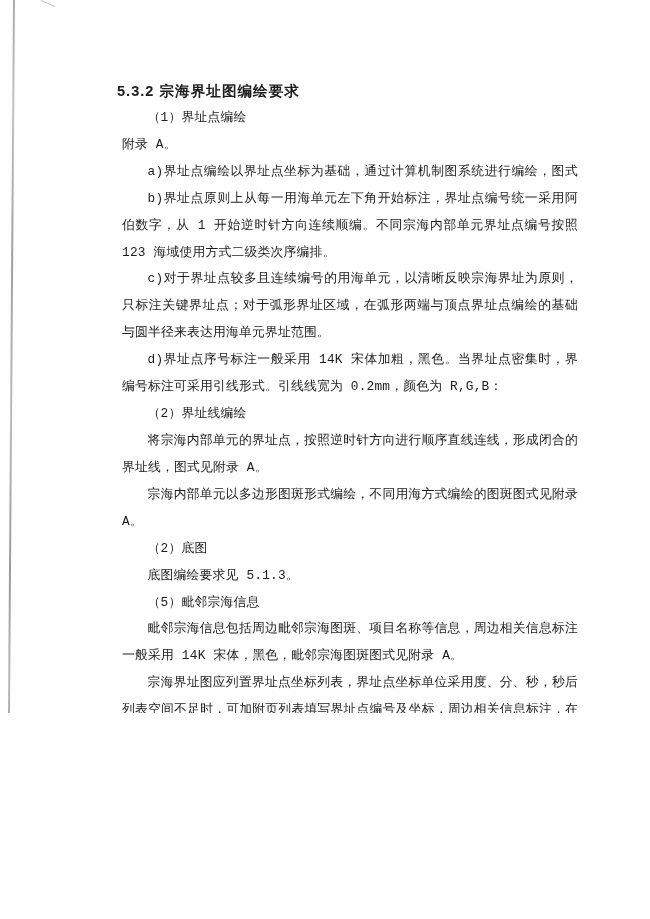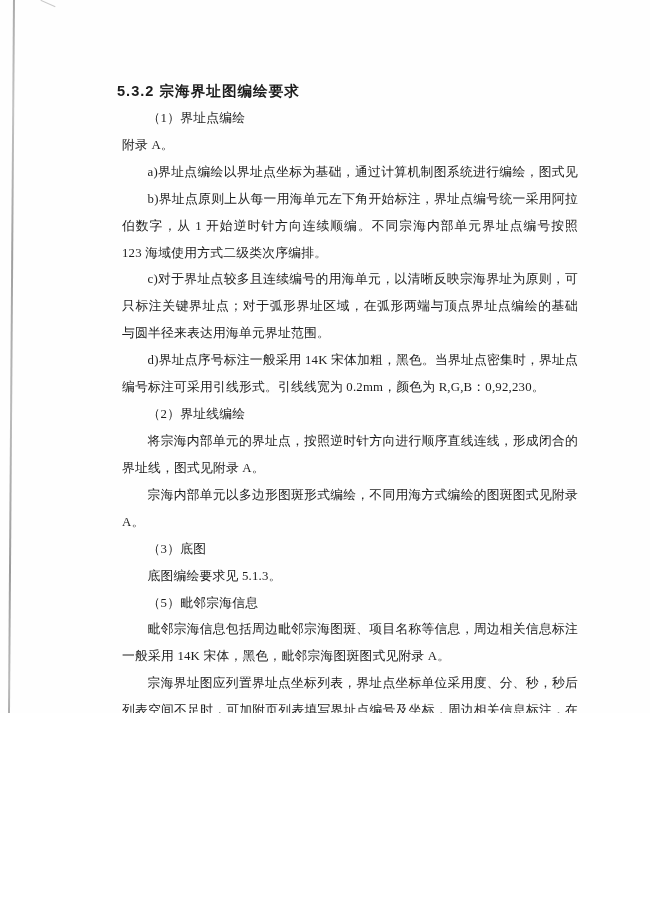--- a/index.html
+++ b/index.html
@@ -54,20 +54,21 @@
     top: 78px;
     width: 456px;
     font-size: 12.8px;
     line-height: 26.93px;
     letter-spacing: 0.2px;
   }
   .ln {
     height: 26.93px;
     overflow: hidden;
     white-space: normal;
+    font-family: Liberation Mono, monospace;
   }
   .ln.ind { text-indent: 2em; }
   .ln.jst { text-align: justify; text-align-last: justify; }
   .ln.hd {
     font-family: "Liberation Sans", sans-serif;
     font-weight: bold;
     font-size: 14.6px;
     letter-spacing: 1px;
     margin-left: -5px;
   }
@@ -101,21 +102,21 @@
       <div class="ln ind jst">c)对于界址点较多且连续编号的用海单元，以清晰反映宗海界址为原则，可</div>
       <div class="ln jst">只标注关键界址点；对于弧形界址区域，在弧形两端与顶点界址点编绘的基础上，</div>
       <div class="ln">与圆半径来表达用海单元界址范围。</div>
       <div class="ln ind jst">d)界址点序号标注一般采用 14K 宋体加粗，黑色。当界址点密集时，界址点</div>
       <div class="ln">编号标注可采用引线形式。引线线宽为 0.2mm，颜色为 R,G,B：0,92,230。</div>
       <div class="ln ind">（2）界址线编绘</div>
       <div class="ln ind jst">将宗海内部单元的界址点，按照逆时针方向进行顺序直线连线，形成闭合的</div>
       <div class="ln">界址线，图式见附录 A。</div>
       <div class="ln ind jst">宗海内部单元以多边形图斑形式编绘，不同用海方式编绘的图斑图式见附录</div>
       <div class="ln">A。</div>
-      <div class="ln ind">（3）底图</div>
+      <div class="ln ind">（2）底图</div>
       <div class="ln ind">底图编绘要求见 5.1.3。</div>
       <div class="ln ind">（5）毗邻宗海信息</div>
       <div class="ln ind jst">毗邻宗海信息包括周边毗邻宗海图斑、项目名称等信息，周边相关信息标注</div>
       <div class="ln">一般采用 14K 宋体，黑色，毗邻宗海图斑图式见附录 A。</div>
       <div class="ln ind jst">宗海界址图应列置界址点坐标列表，界址点坐标单位采用度、分、秒，秒后</div>
       <div class="ln jst">列表空间不足时，可加附页列表填写界址点编号及坐标，周边相关信息标注，在附</div>
     </div>
 
   <div class="pagenum">6</div>
 </div>

